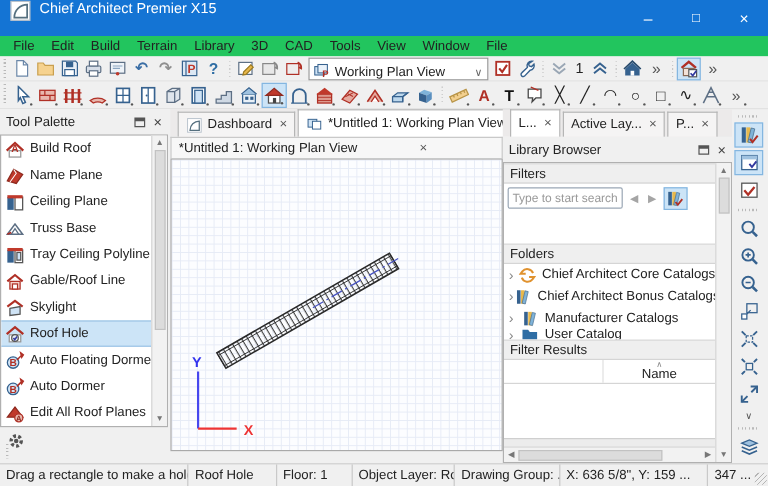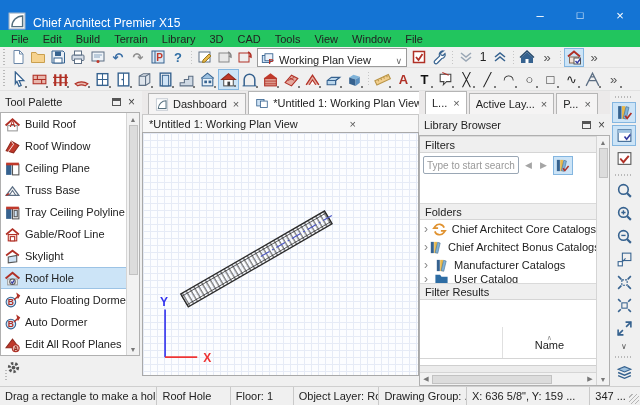--- a/index.html
+++ b/index.html
@@ -1,21 +1,21 @@
 <!DOCTYPE html>
 <html><head>
 <meta charset="utf-8">
 <style>
   * { margin:0; padding:0; box-sizing:border-box; }
   html,body { width:640px; height:405px; overflow:hidden; }
   body { font-family:"Liberation Sans","DejaVu Sans",sans-serif; font-size:11px; background:#f0f0f0; color:#222; }
   .app { width:640px; height:405px; display:flex; flex-direction:column; }
 
   
-  .titlebar { height:30px; background:#1474d4; display:flex; align-items:flex-end; flex:none; }
+  .titlebar { height:30px; background:#1474d4; display:flex; align-items:flex-start; flex:none; }
   .logo { width:18px; height:18px; margin:0 7px 0 8px; flex:none; }
   .logo svg { width:18px; height:18px; display:block; }
   .title { color:#fff; font-size:12px; flex:1; }
   .wbtn { width:40px; height:30px; color:#fff; font-size:13px; display:flex; align-items:center; justify-content:center; }
   .wbtn.max { font-size:11px; }
 
   
   .menubar { height:17px; background:#22c55e; display:flex; align-items:center; padding-left:4px; flex:none; }
   .mitem { padding:0 7px; height:17px; display:flex; align-items:center; }
 
@@ -95,21 +95,21 @@
   .filter-btn { width:20px; height:19px; background:#cce4f7; border:1px solid #84b6e0; display:flex; align-items:center; justify-content:center; }
   .filter-btn svg { width:15px; height:15px; }
   .lib-space { height:26px; flex:none; }
   .tree { flex:none; }
   .tree-row { height:18px; display:flex; align-items:center; padding-left:4px; }
   .tree-row.clipped { height:9px; overflow:hidden; }
   .tree-chev { color:#888; font-size:12px; width:10px; }
   .tree-ic { width:17px; height:15px; flex:none; }
   .tree-ic svg { width:15px; height:15px; }
   .tree-lb { padding-left:3px; white-space:nowrap; }
-  .name-head { height:32px; border-bottom:1px solid #d5d5d5; display:flex; flex:none;margin-top:27px; }
+  .name-head { height:20px; border-bottom:1px solid #d5d5d5; display:flex; flex:none; }
   .nh-left { width:47%; border-right:1px solid #e0e0e0; }
   .nh-right { flex:1; display:flex; flex-direction:column; align-items:center; justify-content:center; line-height:1; }
   .sort { font-size:7px; color:#888; height:6px; }
   .lib-results { flex:1; background:#fff; }
   .clip-bar { height:7px; background:#ececec; border-top:1px solid #cfcfcf; flex:none; }
   .hscroll { height:13px; background:#f2f2f2; border-top:1px solid #d5d5d5; display:flex; align-items:center; flex:none; }
   .hscroll .sarr { width:12px; height:100%; }
   .hthumb { height:9px; flex:0 0 68%; background:#dcdcdc; border:1px solid #c2c2c2; margin-right:auto; }
   .vscroll.lib .sthumb2 { width:9px; flex:0 0 30px; background:#dcdcdc; border:1px solid #c2c2c2; margin-bottom:auto; }
 
@@ -679,21 +679,21 @@
         <div class="pal-item">
               <span class="pal-ic"><svg class="ic" viewBox="0 0 16 16">
                   <use href="#i-build-roof"></use>
                 </svg></span>
               <span class="pal-lb">Build Roof</span>
             </div>
             <div class="pal-item">
               <span class="pal-ic"><svg class="ic" viewBox="0 0 16 16">
                   <use href="#i-roof-plane"></use>
                 </svg></span>
-              <span class="pal-lb">Roof Window</span>
+              <span class="pal-lb">Name Plane</span>
             </div>
             <div class="pal-item">
               <span class="pal-ic"><svg class="ic" viewBox="0 0 16 16">
                   <use href="#i-ceiling-plane"></use>
                 </svg></span>
               <span class="pal-lb">Ceiling Plane</span>
             </div>
             <div class="pal-item">
               <span class="pal-ic"><svg class="ic" viewBox="0 0 16 16">
                   <use href="#i-truss-base"></use>

